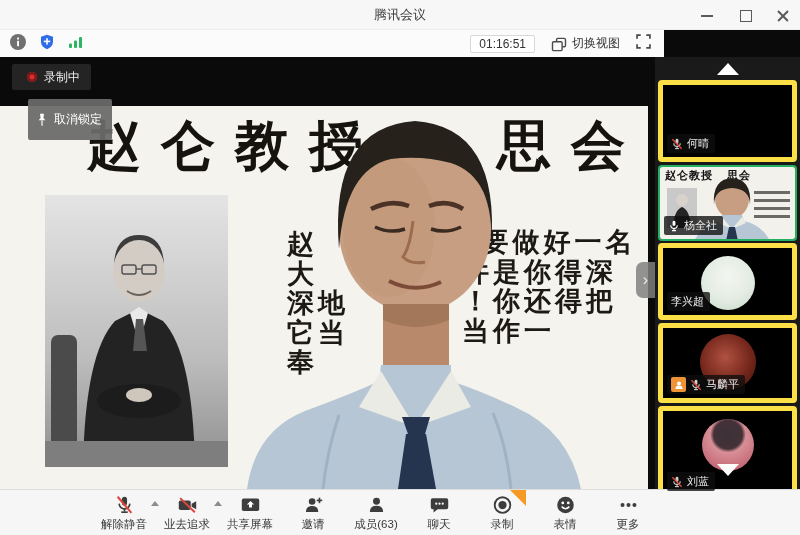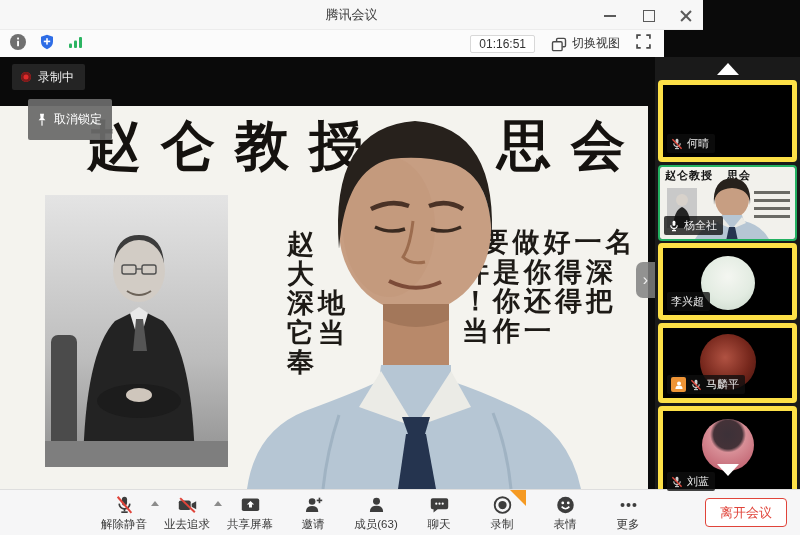--- a/index.html
+++ b/index.html
@@ -1,21 +1,21 @@
 <!DOCTYPE html>
 <html><head>
 <meta charset="utf-8">
 <style>
   * { box-sizing: border-box; margin: 0; padding: 0; }
   body { font-family: "Liberation Sans", sans-serif; background: #222; }
   #app { position: relative; width: 800px; height: 535px; background: #0a0a0a; overflow: hidden; cursor: default; }
   [data-interactable="true"] { cursor: pointer; }
 
   
-  .titlebar { position: absolute; left: 0; top: 0; width: 703px; height: 30px; background: #f7f7f7; border-bottom: 1px solid #ececec; padding-left: 15px; }
+  .titlebar { position: absolute; left: 0; top: 0; width: 800px; height: 30px; background: #f7f7f7; border-bottom: 1px solid #ececec; padding-left: 15px; }
   .titlebar-title { position: absolute; left: 0; width: 100%; text-align: center; line-height: 30px; font-size: 13px; color: #3d3d3d; }
   .win-controls { position: absolute; right: 10px; top: 0; height: 30px; display: flex; align-items: center; gap: 24px; }
   .win-btn { position: relative; width: 14px; height: 14px; }
   .win-min::after { content: ""; position: absolute; left: 1px; right: 1px; top: 7px; height: 2px; background: #5a5a5a; }
   .win-max::after { content: ""; position: absolute; left: 2px; top: 2px; width: 10px; height: 10px; border: 1.6px solid #5a5a5a; }
   .win-close::before, .win-close::after { content: ""; position: absolute; left: 0; top: 6.5px; width: 14px; height: 1.8px; background: #5a5a5a; }
   .win-close::before { transform: rotate(45deg); }
   .win-close::after { transform: rotate(-45deg); }
 
   
@@ -32,21 +32,21 @@
   .poster { position: absolute; left: 0; top: 49px; width: 648px; height: 383px; background: #f4f3ee; }
   .poster-title { position: absolute; left: 87px; top: 8px; font-family: "DejaVu Serif", serif; font-weight: bold; font-size: 54px; line-height: 1.15; color: #15120f; letter-spacing: 20px; white-space: nowrap; }
   .poster-title .pt-right { margin-left: 114px; }
   .quote { position: absolute; font-family: "DejaVu Serif", serif; font-weight: bold; font-size: 27px; line-height: 29.5px; color: #1d1a16; letter-spacing: 4px; white-space: nowrap; }
   .quote-left  { left: 287px; top: 123px; }
   .quote-right { left: 462px; top: 121px; }
 
   .portrait { position: absolute; left: 45px; top: 89px; width: 183px; height: 272px; }
   .person { position: absolute; left: 243px; top: 52px; width: 345px; height: 380px; }
 
-  .rec-badge { position: absolute; left: 12px; top: 7px; height: 26px; display: flex; align-items: center; gap: 7px; padding: 0 11px 0 9px; background: #242424; border-radius: 2px; font-size: 12px; color: #f0f0f0; z-index: 6; }
+  .rec-badge { position: absolute; left: 12px; top: 7px; height: 26px; display: flex; align-items: center; gap: 7px; padding: 0 11px 0 15px; background: #242424; border-radius: 2px; font-size: 12px; color: #f0f0f0; z-index: 6; }
   .rec-dot { width: 10px; height: 10px; border-radius: 50%; background: #e02b2b; box-shadow: inset 0 0 0 2.5px #7c1a1a; }
   .unpin { position: absolute; left: 28px; top: 42px; height: 41px; display: flex; align-items: center; gap: 6px; padding: 0 10px 0 8px; background: rgba(106,106,106,0.94); border-radius: 2px; font-size: 12px; color: #ffffff; z-index: 6; }
   .chevron-tab { position: absolute; left: 636px; top: 205px; width: 19px; height: 36px; background: rgba(128,128,128,0.85); border-radius: 7px 0 0 7px; display: flex; align-items: center; justify-content: center; color: #eee; font-size: 16px; z-index: 6; }
 
   
   .sidebar { position: absolute; left: 655px; top: 0; width: 145px; height: 432px; background: #1a1a1a; }
   .scroll-up { position: absolute; left: 50%; transform: translateX(-50%); top: 6px; width: 0; height: 0; border-left: 11px solid transparent; border-right: 11px solid transparent; border-bottom: 12px solid #fff; }
   .scroll-down { position: absolute; left: 50%; transform: translateX(-50%); top: 407px; width: 0; height: 0; border-left: 11px solid transparent; border-right: 11px solid transparent; border-top: 12px solid #fff; z-index: 5; }
   .tile { position: absolute; left: 3px; width: 139px; background: #000; border: 5px solid #fde047; border-radius: 4px; overflow: hidden; }
   .tile.active { border: 2px solid #23b161; }
@@ -430,16 +430,15 @@
               <circle cx="5.5" cy="12" r="2.2" fill="#3d3d3d"></circle>
               <circle cx="12" cy="12" r="2.2" fill="#3d3d3d"></circle>
               <circle cx="18.5" cy="12" r="2.2" fill="#3d3d3d"></circle>
             </svg>
         </span>
         <span class="tb-label" data-interactable="false">更多</span>
       </div>
 
     </div>
 
-    <div class="leave-btn" data-interactable="true">离开会议</div>
   </div>
 
 </div>
 
 </body></html>

